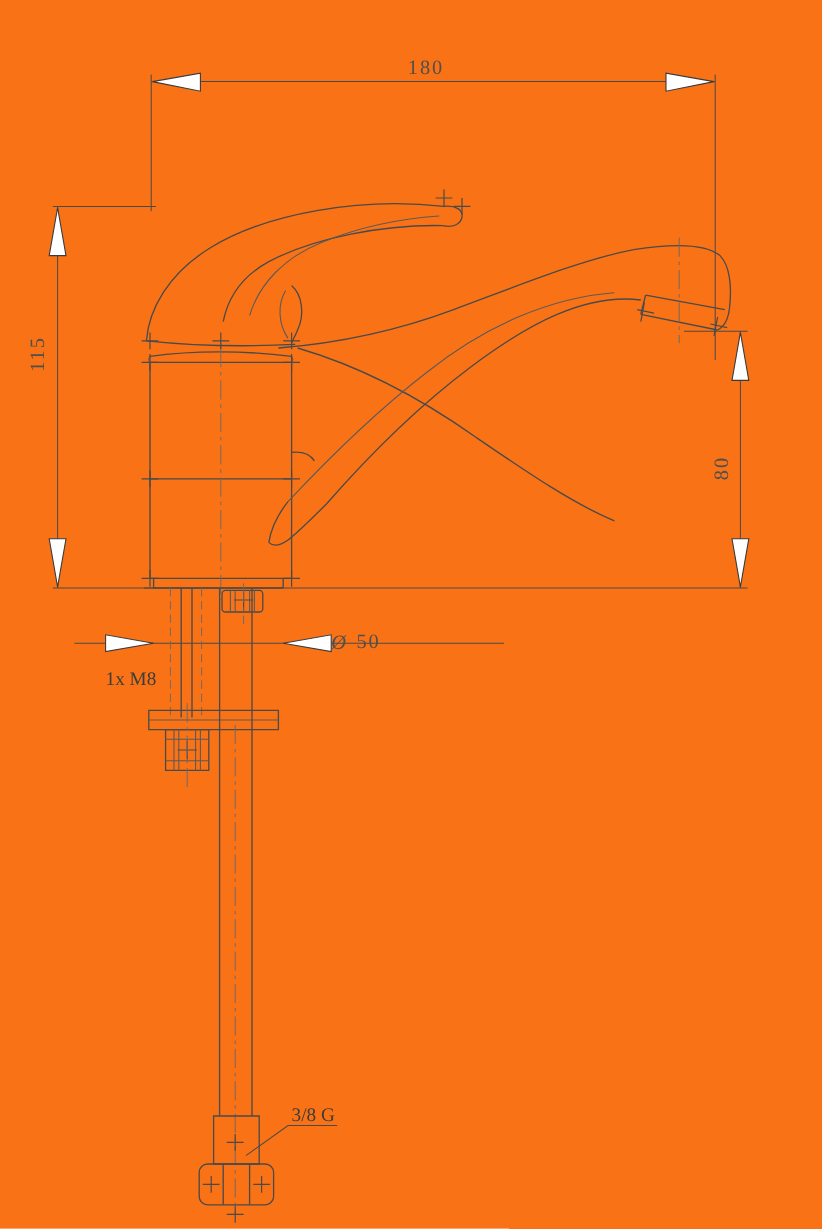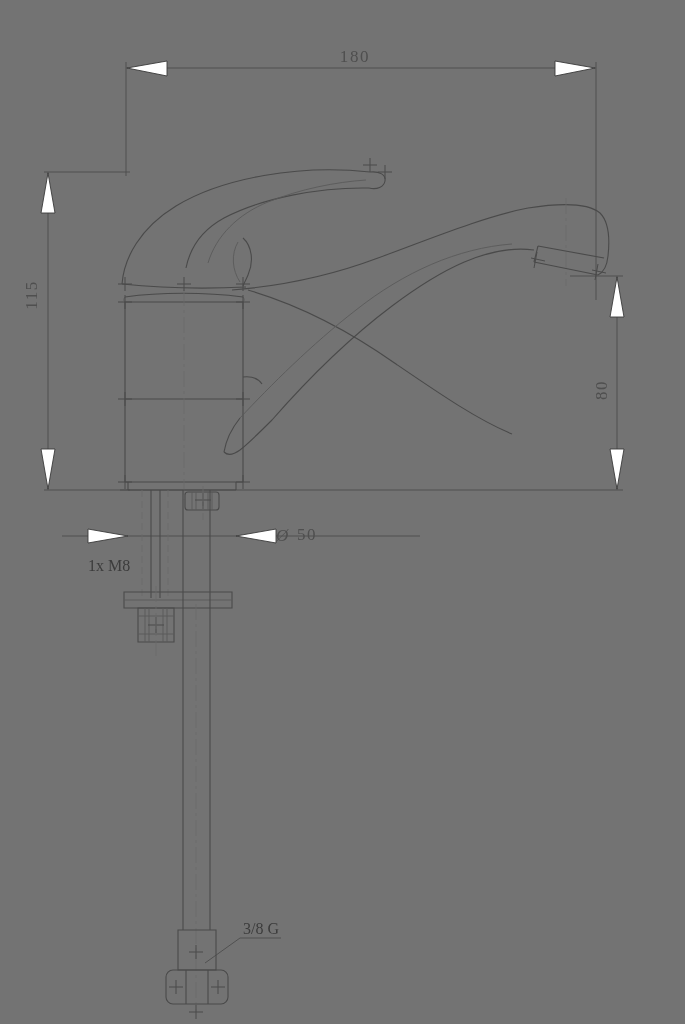--- a/index.html
+++ b/index.html
@@ -10,21 +10,21 @@
   body {
     width: 685px;
     height: 1024px;
     font-family: "Liberation Serif", serif;
     overflow: hidden;
   }
   #drawing-root {
     position: relative;
     width: 685px;
     height: 1024px;
-    background: #737373;
+    background: #f97316;
   }
   svg.tech-drawing {
     display: block;
     width: 685px;
     height: 1024px;
   }
   .ln {
     stroke: #4a4a4a;
     stroke-width: 1.1;
     fill: none;

